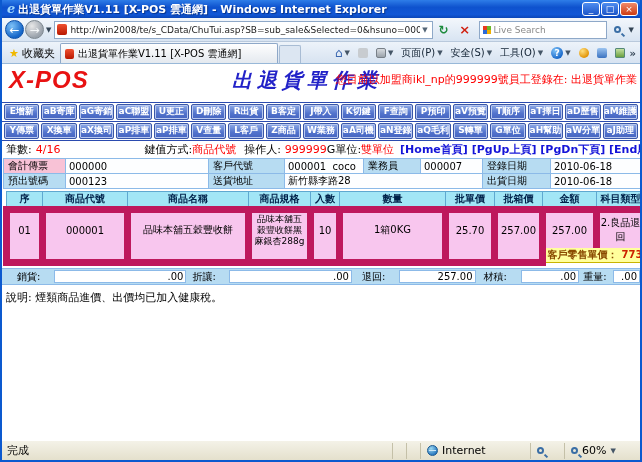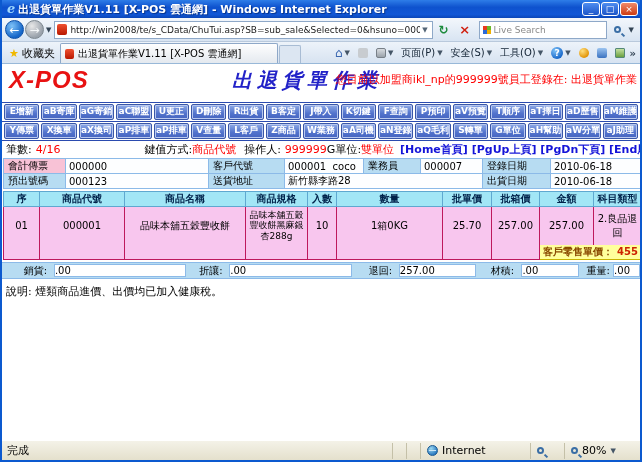--- a/index.html
+++ b/index.html
@@ -71,31 +71,31 @@
   .form-table{width:638px;margin:1px 1px 2px 1px}
   .form-table td{height:15px;font-size:10px;border:1px solid #8CBAE8;overflow:hidden;white-space:pre}
   td.lbl{background:#B7DCF2;padding-left:4px;color:#000}
   td.lbl.pink{background:#F8C2D6}
   td.val{background:#FDFEFF;padding-left:3px}
   td.val .gap{margin-left:24px}
   
   .prod-wrap{position:relative;margin:0 1px}
   .prod-table{width:638px}
   .prod-table th{height:15px;background:#A2E6F6;font-size:10px;font-weight:bold;color:#00224A;border:1px solid #5FA8D0;overflow:hidden;white-space:nowrap}
-  .prod-table td{background:#F8C6EE;border:1px solid #be185d;font-size:10px;text-align:center;overflow:hidden}
+  .prod-table td{background:#F8C6EE;border:7px solid #be185d;font-size:10px;text-align:center;overflow:hidden}
   .prod-table td.spec{font-size:9px;line-height:1.2;padding:0 1px}
   .prod-table tr.data td{height:38px;border-bottom:none}
   .prod-table tr.sub td{height:15px;border-top:none}
   .prod-table td.retail{background:#FFFF9C;border:1px solid #C8B400;font-weight:bold;white-space:nowrap}
   .retail .r-lbl{color:#8A4A00}
   .retail .r-val{color:#CC2200;margin-left:4px}
   
   .summary{height:17px;margin:2px 0 0 0;background:#B7DCF2;border-top:1px solid #8CBAE8;border-bottom:1px solid #8CBAE8;display:flex;align-items:center;padding-left:15px;font-size:10px}
-  .s-lbl{text-align:center;white-space:nowrap}
-  .s-val{height:13px;background:#fff;border:1px solid #8CBAE8;padding-right:2px;font-size:10px;line-height:11px}
+  .s-lbl{text-align:left;white-space:nowrap}
+  .s-val{height:13px;background:#fff;border:1px solid #8CBAE8;text-align:right;padding-right:2px;font-size:10px;line-height:11px}
   .note{font-size:11px;color:#000;padding:5px 0 0 4px}
   
   .statusbar{height:20px;background:linear-gradient(#F4F2E8,#E4E0CC);display:flex;align-items:center;font-size:11px;flex:none;border-top:1px solid #fff}
   .sb-main{flex:1;padding-left:5px}
   .sb-seg{height:16px;border-left:1px solid #C4C0A8;display:flex;align-items:center;padding:0 6px;gap:4px}
   .globe{width:11px;height:11px;border-radius:50%;background:radial-gradient(circle at 35% 30%,#9CD8F0,#2878C0 75%);border:1px solid #1A5890;position:relative;flex:none}
   .globe::after{content:"";position:absolute;left:1px;right:1px;top:4px;height:1px;background:#CDE8F8}
   .zoomseg .dd{font-size:7px;color:#456}
 </style>
 </head>
@@ -324,21 +324,21 @@
         </tr>
         <tr class="sub">
           <td></td>
               <td></td>
               <td></td>
               <td></td>
               <td></td>
               <td></td>
               <td></td>
               <td></td>
-          <td class="retail" colspan="2"><span class="r-lbl">客戶零售單價：</span><span class="r-val">455</span></td>
+          <td class="retail" colspan="2"><span class="r-lbl">客戶零售單價：</span><span class="r-val">773</span></td>
         </tr>
       </tbody>
         </table>
     </div>
 
     <div class="summary">
       <span class="s-lbl" style="width:37px">銷貨:</span>
       <span class="s-val" style="width:133px">.00</span>
       <span class="s-lbl" style="width:37px;margin-left:6px">折讓:</span>
       <span class="s-val" style="width:123px">.00</span>
@@ -360,18 +360,18 @@
     <span class="sb-seg" style="width:14px"></span>
     <span class="sb-seg" style="width:110px">
       <span class="globe"></span>
       <span>Internet</span>
     </span>
     <span class="sb-seg" style="width:34px">
       <span class="mag"></span>
     </span>
     <span class="sb-seg zoomseg" style="width:76px">
       <span class="mag"></span>
-      <span>80%</span>
+      <span>60%</span>
       <span class="dd">▼</span>
     </span>
   </div>
 
 </div>
 
 </body></html>

